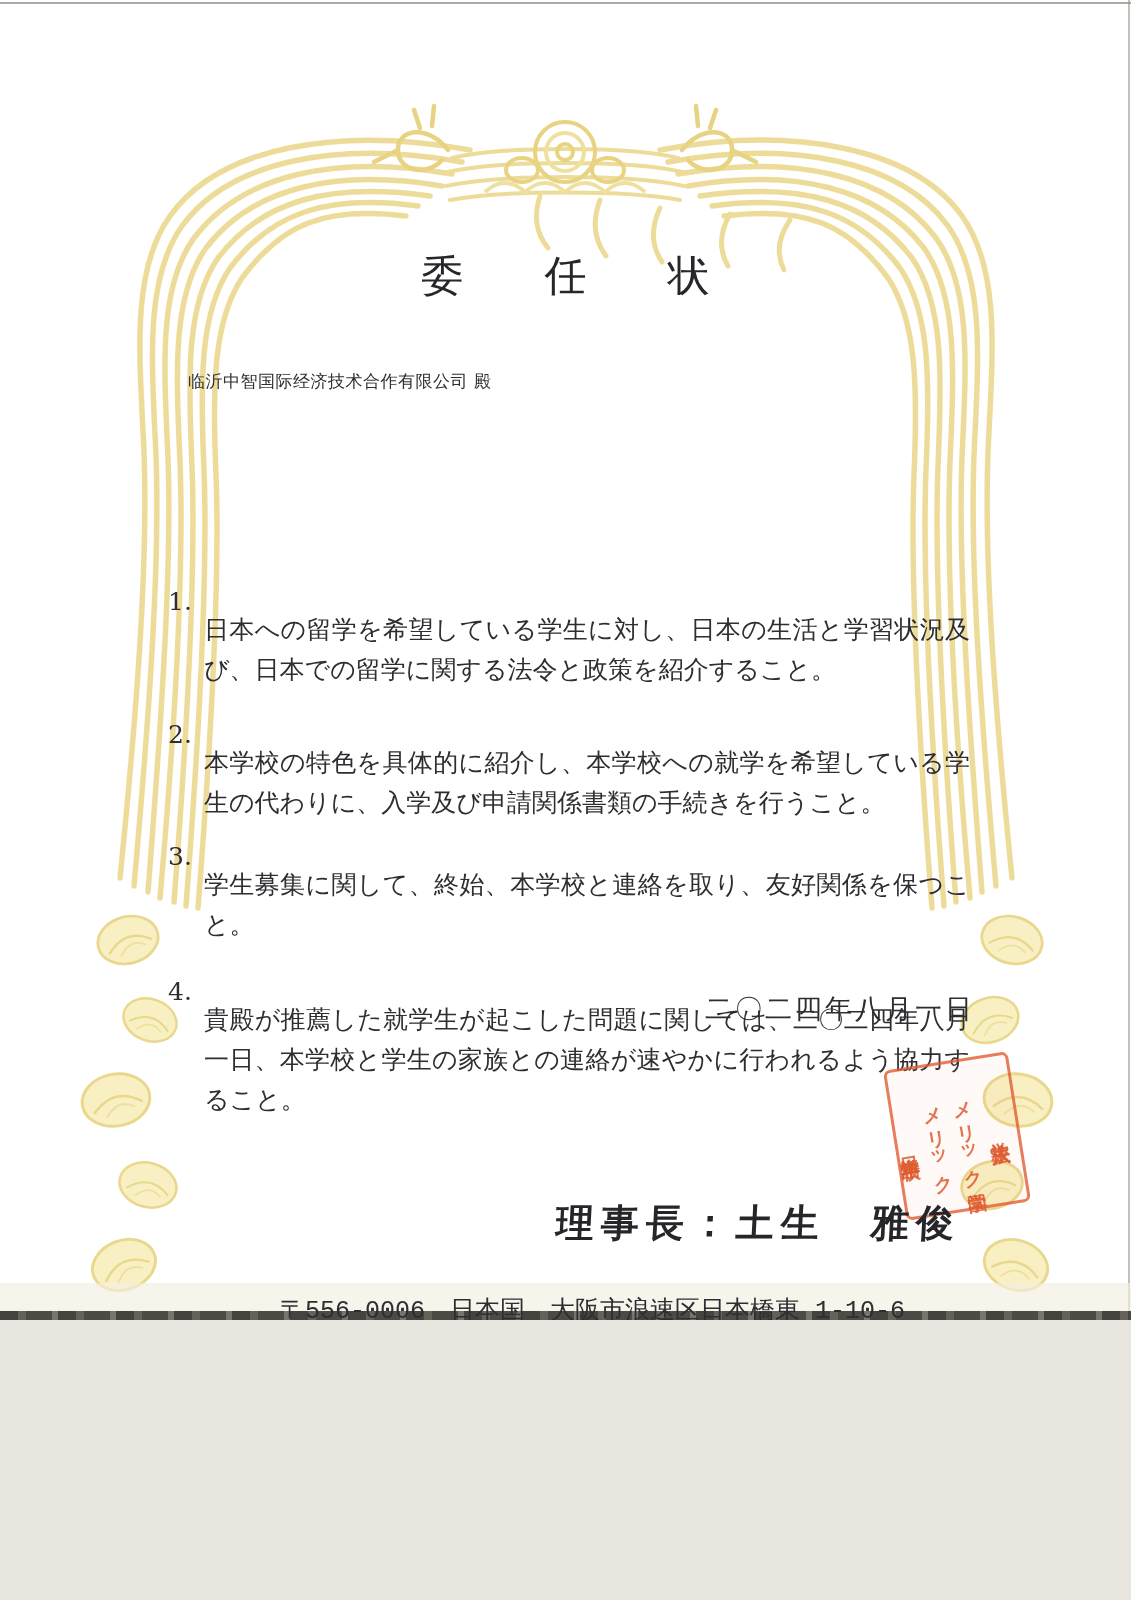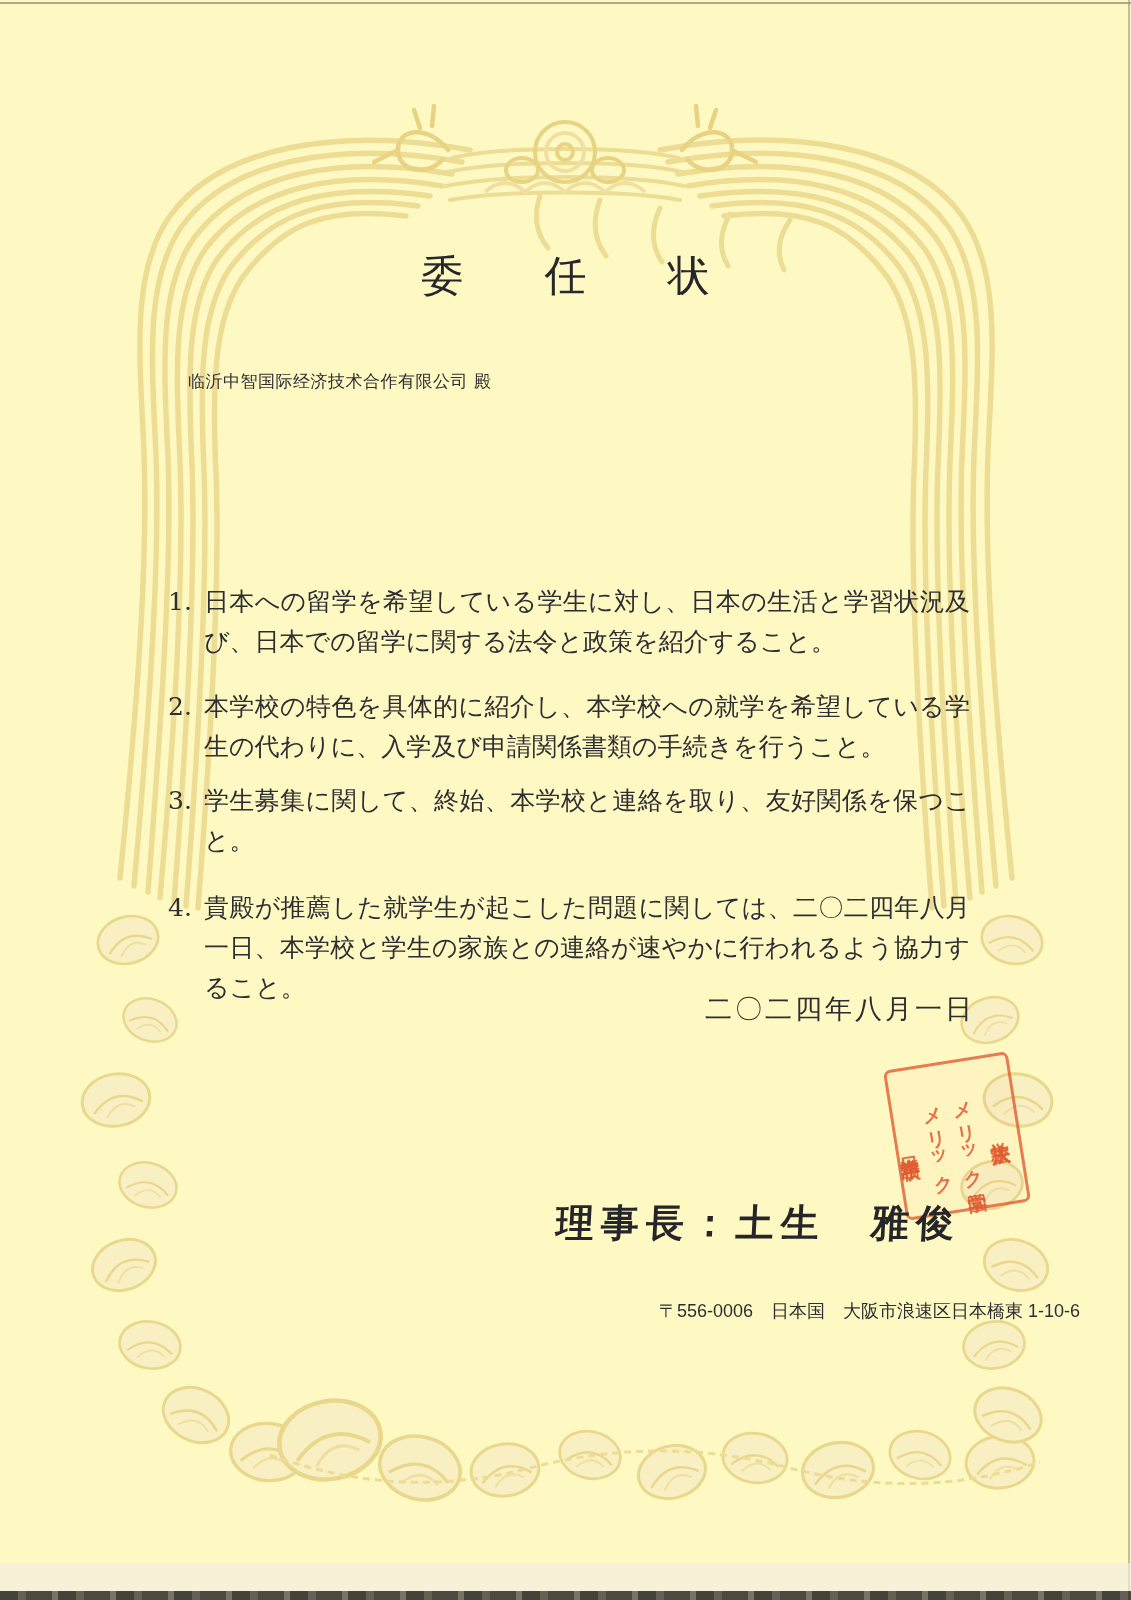--- a/index.html
+++ b/index.html
@@ -1,20 +1,20 @@
 <!DOCTYPE html>
 <html><head>
 <meta charset="utf-8">
 <style>
   html,body{margin:0;padding:0;background:#e8e6df;}
   .page{
     position:relative;
-    width:1131px;height:1600px;
+    width:1131px;height:1320px;
     margin:0 auto;
-    background:#fef9c3;
+    background:#ffffff;
     overflow:hidden;
     font-family:"DejaVu Serif","Liberation Serif",serif;
     color:#2e2e32;
   }
   
   .scan-top{position:absolute;top:2px;left:0;width:100%;height:2px;background:#8f8f85;opacity:.75;}
   .scan-right{position:absolute;top:0;right:1px;width:2px;height:100%;background:#8f8f85;opacity:.55;}
   .scan-bottom-band{position:absolute;bottom:9px;left:0;width:100%;height:28px;background:#f2eee2;opacity:.65;}
   .scan-bottom{position:absolute;bottom:0;left:0;width:100%;height:9px;opacity:.92;
     background:repeating-linear-gradient(90deg,#34332e 0 18px,#57544b 18px 26px,#3d3b35 26px 52px,#6c695f 52px 58px);}
@@ -27,33 +27,33 @@
     letter-spacing:34px;text-indent:34px;color:#27272b;
   }
   .addressee{position:absolute;top:370px;left:188px;font-size:17px;letter-spacing:.5px;}
   .intro{
     position:absolute;top:451px;left:163px;width:808px;
     font-size:25px;line-height:39px;text-indent:26px;text-align:justify;margin:0;
   }
   .items{position:absolute;top:582px;left:168px;width:802px;font-size:25px;line-height:40px;}
   .item{display:flex;}
   .item .num{flex:0 0 36px;}
-  .item .txt{flex:1;text-align:justify;}
+  .item .txt{flex:1;text-align:justify;margin-top:28px;}
   .item-1{margin-bottom:25px;}
   .item-2{margin-bottom:14px;}
   .item-3{margin-bottom:27px;}
   .date-line{position:absolute;top:991px;left:705px;font-size:27px;letter-spacing:3px;}
   .school-line{position:absolute;top:1149px;left:488px;font-size:25px;letter-spacing:.5px;}
   .signature{
     position:absolute;top:1198px;left:556px;
     font-size:38px;font-weight:700;letter-spacing:7px;color:#26262a;
     transform:skewX(-3deg);
   }
-  .issuer-address{position:absolute;top:1288px;left:280px;width:800px;text-align:right;
-    font-size:18px;line-height:47px;font-family:Liberation Sans, sans-serif;}
+  .issuer-address{position:absolute;top:1288px;left:280px;width:800px;text-align:left;
+    font-size:25px;line-height:47px;font-family:Liberation Mono, monospace;}
   
   .seal{
     position:absolute;left:894px;top:1060px;width:126px;height:152px;
     border:3.5px solid rgba(223,90,48,.78);border-radius:7px;
     transform:rotate(-9deg);
     writing-mode:vertical-rl;text-orientation:upright;
     display:block;text-align:center;
     padding:5px 4px;box-sizing:border-box;
     color:rgba(222,92,50,.86);
     font-weight:700;font-family:"DejaVu Serif","Liberation Serif",serif;

